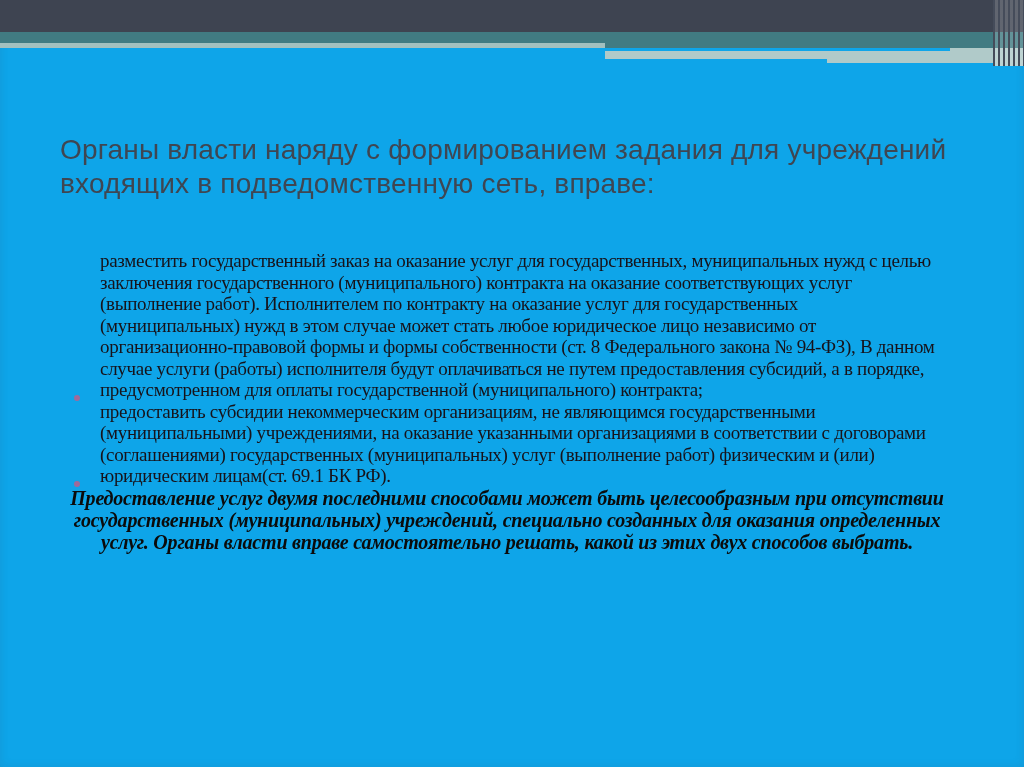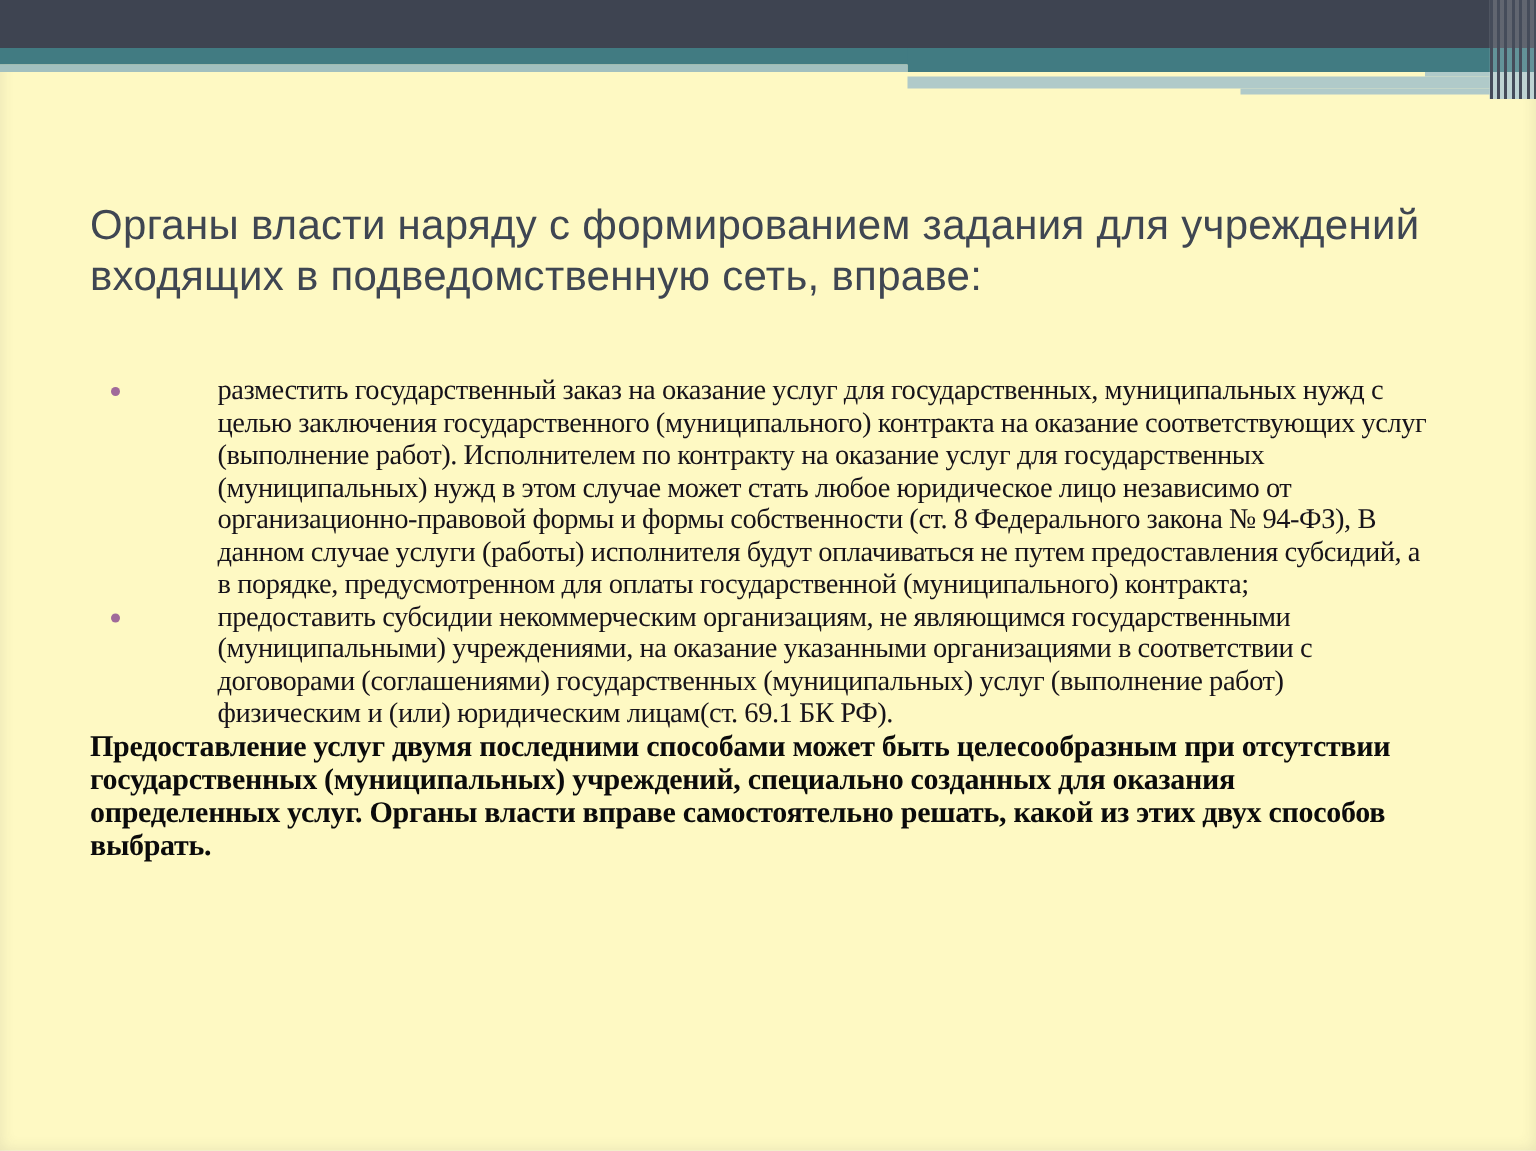--- a/index.html
+++ b/index.html
@@ -5,21 +5,21 @@
   html,body{margin:0;padding:0;}
   body{
     width:1024px;height:767px;
     background:#ffffff;
     font-family:"Liberation Serif","DejaVu Serif",serif;
     overflow:hidden;
   }
   .slide{
     position:relative;
     width:1024px;height:767px;
-    background:#fef9c3;
+    background:#0ea5e9;
     box-shadow:inset 0 0 10px rgba(60,60,70,0.12);
   }
   
   .hdr{position:absolute;left:0;top:0;width:100%;height:80px;}
   .bar{position:absolute;}
   .bar-dark       {left:0;   top:0;  width:1024px; height:32px; background:var(--top-bar);}
   .bar-teal       {left:0;   top:32px;width:1024px; height:11px; background:var(--teal);}
   .bar-teal-right {left:605px;top:32px;width:419px; height:16px; background:var(--teal);}
   .bar-sage-left  {left:0;   top:43px;width:605px;  height:5px;  background:var(--sage);}
   .bar-sage-fill  {left:950px;top:48px;width:74px;  height:3px;  background:var(--sage-light);}
@@ -43,38 +43,39 @@
     color:var(--title);
     letter-spacing:0.2px;
   }
   ul.bullets{
     list-style:none;
     margin:49px 0 0 0;
     padding:0 0 0 14px;
   }
   ul.bullets li{
     display:flex;
-    align-items:flex-start;
-    gap:45px;
+    align-items:flex-end;
   }
   .marker{
     flex:0 0 auto;
     width:6px;height:6px;border-radius:50%;
     background:var(--bullet);
     margin:8px 20px 0 0;
   }
   .li-text{
     width:842px;
     font-size:19px;
     line-height:21.5px;
     letter-spacing:-0.3px;
     color:var(--body);
   }
   .emphasis{
     margin:0;
+    text-align:center;
+    font-style:italic;
   }
   .emphasis p{
     margin:0;
     font-weight:bold;
     font-size:20px;
     line-height:22px;
     letter-spacing:-0.2px;
     color:var(--emphasis);
   }
 </style>

